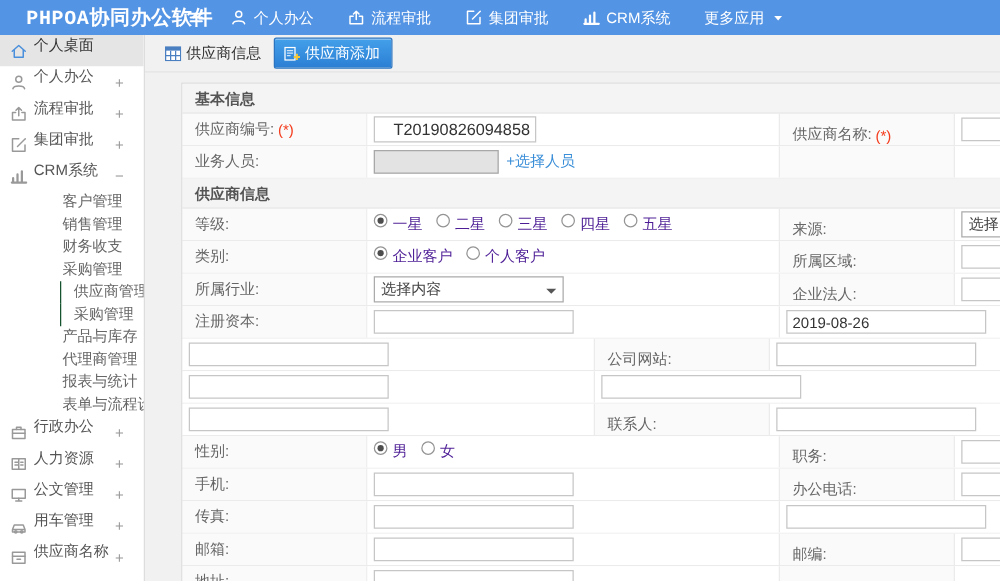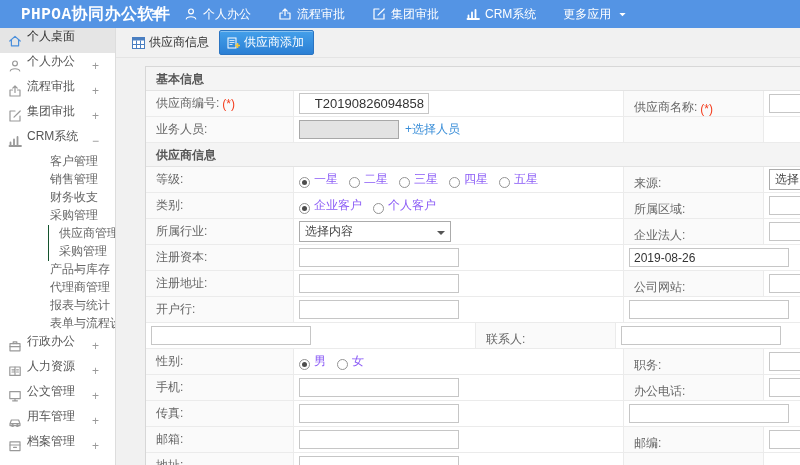--- a/index.html
+++ b/index.html
@@ -41,21 +41,21 @@
   .c-f1 { width:330px; padding-left:5px; background:#fff; }
   .c-lab2 { width:140px; background:#fafafa; padding-left:10px; color:#666;align-items:flex-end; }
   .c-f2 { flex:1; padding-left:5px; background:#fff; }
   .req { color:#f43d1e; margin-left:3px; }
   input.txt { height:19px; border:1px solid #c6c6c6; background:#fff; font-family:inherit; font-size:12px; padding:0 4px; color:#333; }
   input.txt.big { height:21px; font-size:13px;text-align:right; }
   input.txt.disabled { background:#e3e3e3; border-color:#a8a8a8; }
   a.lnk { color:#3a8ed8; text-decoration:none; margin-left:6px; cursor:pointer; }
   .sel-box { height:21px; border:1px solid #ababab; background:#fff; display:flex; align-items:center; justify-content:space-between; padding:0 5px; color:#444; cursor:pointer; }
   .tri { width:0; height:0; border:4px solid transparent; border-top-color:#555; margin-top:7px; margin-left:6px; }
-  .radio { display:inline-flex; align-items:flex-end; margin-right:11px; color:#8b5cf6; cursor:pointer; }
+  .radio { display:inline-flex; align-items:flex-start; margin-right:11px; color:#4c1d95; cursor:pointer; }
   .rb { width:11px; height:11px; border:1px solid #949494; border-radius:50%; background:#fff; margin-right:4px; position:relative; flex:none; }
   .radio.sel .rb::after { content:""; position:absolute; left:2px; top:2px; right:2px; bottom:2px; background:#4d4d4d; border-radius:50%; }
 </style>
 </head>
 <body>
 
 <div class="topbar">
   <div class="brand">PHPOA协同办公软件</div>
   <div class="hamburger">
       <svg width="14" height="14" viewBox="0 0 14 14" fill="none" stroke="currentColor" stroke-width="1.2" stroke-linecap="round" stroke-linejoin="round">
@@ -235,21 +235,21 @@
       <span>用车管理</span>
       <span class="s-exp">+</span>
     </div>
     <div class="s-item l1">
       <span class="s-icon" style="display: inline-flex;">
         <svg width="14" height="14" viewBox="0 0 14 14" fill="none" stroke="currentColor" stroke-width="1.2" stroke-linecap="round" stroke-linejoin="round">
           <rect x="2" y="2.8" width="10" height="8.8"></rect>
           <path d="M2 6h10M5.6 8.4h2.8"></path>
         </svg>
       </span>
-      <span>档案管理</span>
+      <span>供应商名称</span>
       <span class="s-exp">+</span>
     </div>
   </div>
 
 <div class="tabstrip" id="tabstrip">
     <div class="tab">
       <span style="display: inline-flex;">
         <svg width="13" height="12" viewBox="0 0 13 12">
           <rect x=".5" y=".5" width="12" height="11" fill="#fff" stroke="#4a7fc1"></rect>
           <rect x=".5" y=".5" width="12" height="3" fill="#4a7fc1"></rect>
@@ -378,37 +378,31 @@
         <span>注册资本:</span>
       </div>
       <div class="f-cell c-f1">
         <input class="txt" style="width: 160px;">
       </div>
       <div class="f-cell c-f2">
         <input class="txt" value="2019-08-26" style="width: 160px;">
       </div>
     </div>
     <div class="f-row">
-      <div class="f-cell c-lab">
-        <span>注册地址:</span>
-      </div>
       <div class="f-cell c-f1">
         <input class="txt" style="width: 160px;">
       </div>
       <div class="f-cell c-lab2">
         <span>公司网站:</span>
       </div>
       <div class="f-cell c-f2">
         <input class="txt" style="width: 160px;">
       </div>
     </div>
     <div class="f-row">
-      <div class="f-cell c-lab">
-        <span>开户行:</span>
-      </div>
       <div class="f-cell c-f1">
         <input class="txt" style="width: 160px;">
       </div>
       <div class="f-cell c-f2">
         <input class="txt" style="width: 160px;">
       </div>
     </div>
     <div class="f-row">
       <div class="f-cell c-f1">
         <input class="txt" style="width: 160px;">

